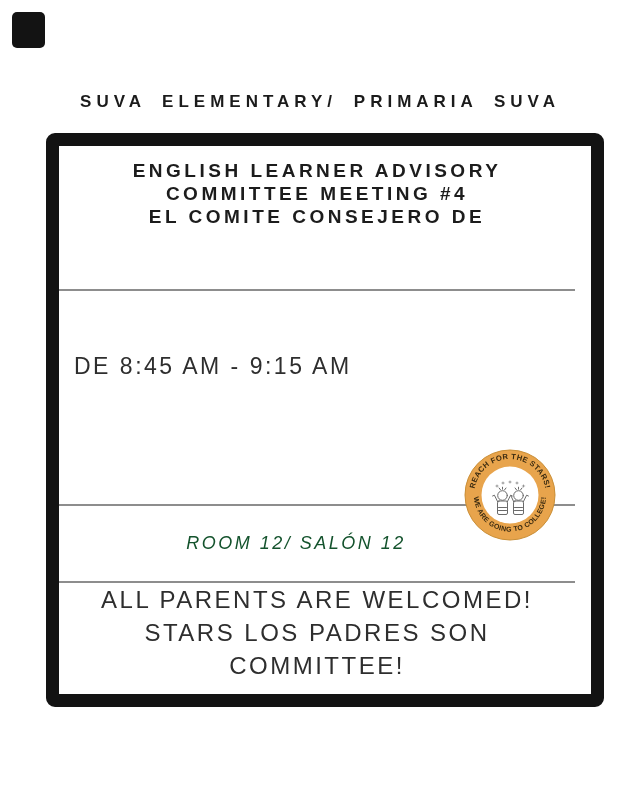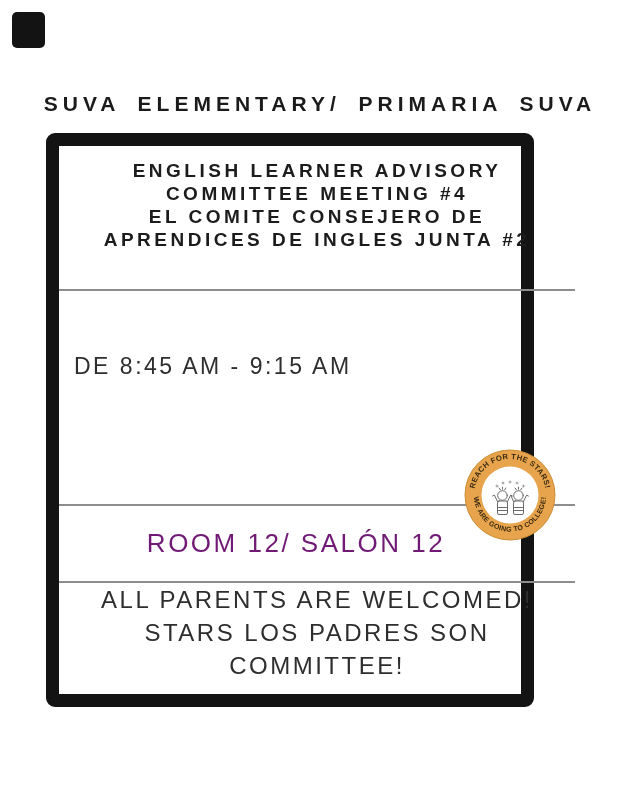--- a/index.html
+++ b/index.html
@@ -6,25 +6,25 @@
   .page{
     position:relative;width:640px;height:800px;background:#FFFFFF;
     overflow:hidden;font-family:"Liberation Sans",sans-serif;margin:0 auto;
   }
   .corner-square{
     position:absolute;left:12px;top:12px;width:33px;height:36px;
     background:#131313;border-radius:5px;
   }
   .school-title{
     position:absolute;top:92px;left:0;right:0;text-align:center;
-    font-size:21px;font-weight:bold;letter-spacing:5px;word-spacing:7px;
+    font-size:17px;font-weight:bold;letter-spacing:5px;word-spacing:7px;
     color:#1B1B1B;white-space:nowrap;
   }
   .frame{
-    position:absolute;left:46px;top:133px;width:488px;height:574px;
+    position:absolute;left:46px;top:133px;width:558px;height:574px;
     box-sizing:border-box;border:13px solid #131313;border-radius:9px;
     background:#FFFFFF;
   }
   .divider{
     position:absolute;left:0;width:516px;height:2px;background:#8D8D8D;
   }
   .divider-1{top:143px;}
   .divider-2{top:358px;}
   .divider-3{top:435px;}
   .sec{position:absolute;left:0;width:516px;box-sizing:border-box;}
@@ -36,21 +36,21 @@
   .sec-dates{top:145px;height:213px;padding:30px 0 0 15px;}
   .date-line{
     font-size:23px;line-height:34px;letter-spacing:2.5px;color:#2E2E2E;
     white-space:nowrap;
   }
   .date-group-es{margin-top:28px;}
   .sec-room{
     top:360px;height:75px;display:flex;align-items:center;justify-content:center;
     padding-right:42px;
   }
-  .room-line{font-size:26px;letter-spacing:2.5px;color:#701a75;white-space:nowrap;}
+  .room-line{font-size:18px;letter-spacing:2.5px;color:#14532d;white-space:nowrap;font-style:italic;}
   .sec-welcome{top:437px;height:111px;}
   .welcome-line{
     text-align:center;font-size:24px;line-height:33px;letter-spacing:2.5px;
     color:#2E2E2E;white-space:nowrap;
   }
   .badge{position:absolute;left:405px;top:303px;width:92px;height:92px;}
 </style>
 </head>
 <body>
 
@@ -59,21 +59,20 @@
   <div class="corner-square"></div>
 
   <div class="school-title">SUVA ELEMENTARY/ PRIMARIA SUVA</div>
 
   <div class="frame">
 
     <div class="sec sec-heading">
       <div class="heading-line">ENGLISH LEARNER ADVISORY</div>
       <div class="heading-line">COMMITTEE MEETING #4</div>
       <div class="heading-line">EL COMITE CONSEJERO DE</div>
-      <div class="heading-line">APRENDICES DE INGLES JUNTA #2</div>
     </div>
 
     <div class="divider divider-1"></div>
 
     <div class="sec sec-dates">
       <div class="date-group date-group-es">
         <div class="date-line">DE 8:45 AM - 9:15 AM</div>
       </div>
     </div>
 

